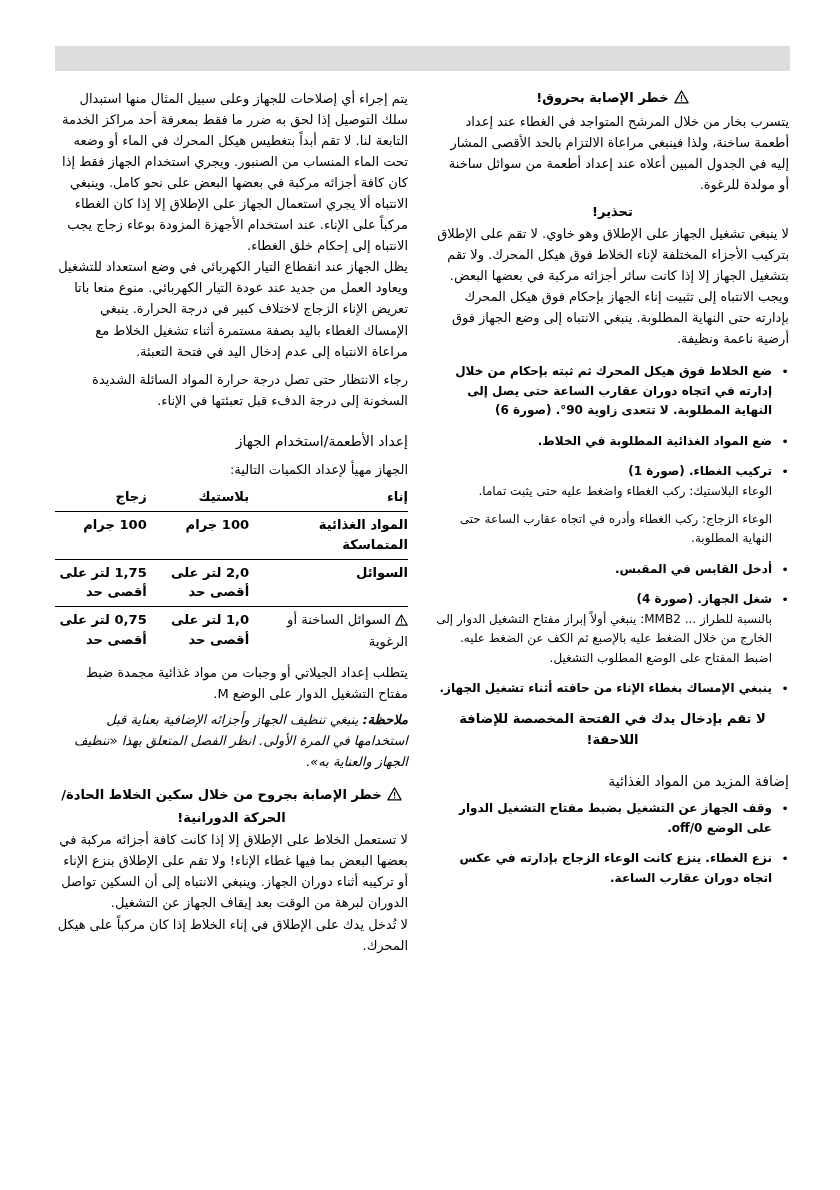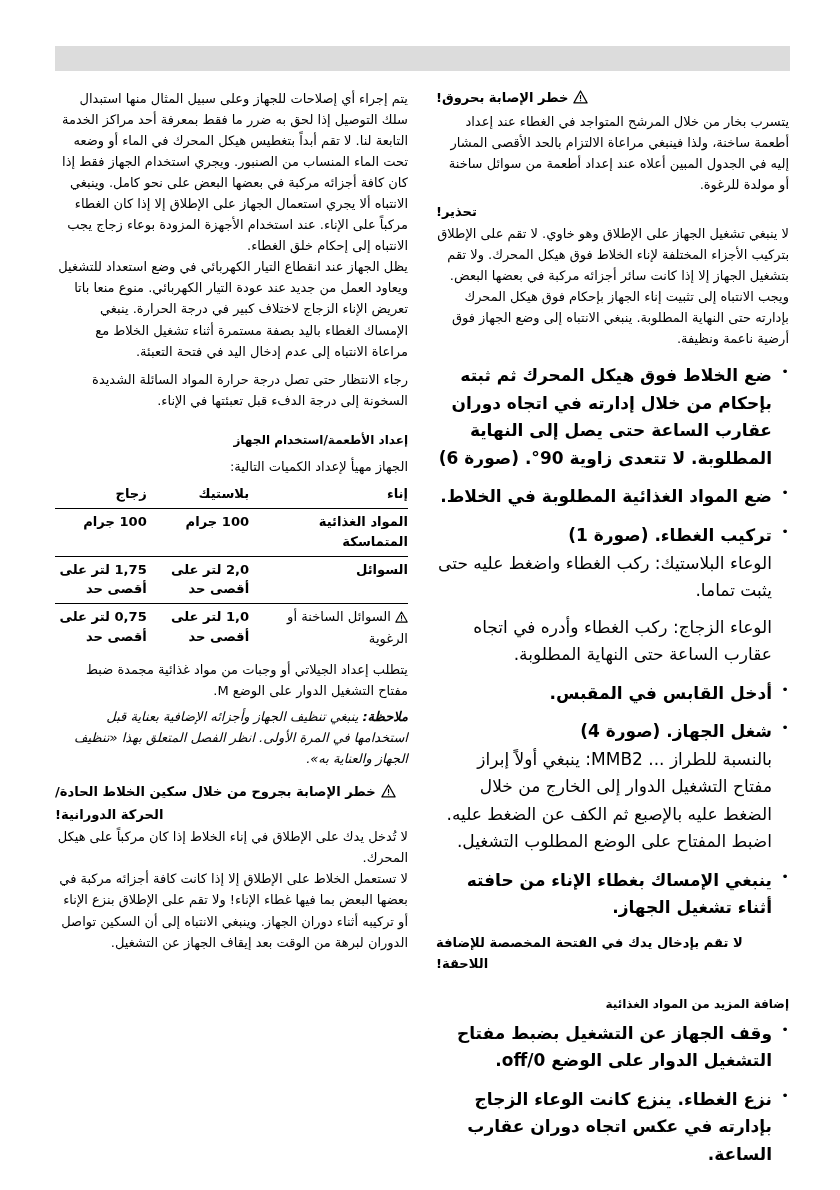--- a/index.html
+++ b/index.html
@@ -47,47 +47,47 @@
   }
   .para {
     margin-bottom: 0px;
   }
   .gap-sm { height: 7px; }
   .gap-md { height: 13px; }
   .gap-lg { height: 20px; }
   .bold { font-weight: bold; }
   h2.section-heading {
     margin: 0;
-    font-size: 12px;
-    font-weight: bold;
+    font-size: 14px;
+    font-weight: normal;
     line-height: 1.5;
     text-align: right;
     color: #000;
   }
   .warn-head {
     font-weight: bold;
     font-size: 13.1px;
     line-height: 1.6;
-    text-align: left;
+    text-align: center;
   }
   .warn-tri {
     display: inline-block;
     vertical-align: -2px;
     margin-left: 5px;
   }
   ul.blist {
     list-style: none;
     margin: 0;
     padding: 0;
   }
   ul.blist > li {
     position: relative;
     padding-right: 17px;
     margin-bottom: 11px;
-    font-size: 17px;
+    font-size: 12px;
     line-height: 1.62;
     text-align: right;
   }
   ul.blist > li::before {
     content: "\2022";
     position: absolute;
     right: 0px;
     top: -1px;
     font-size: 13px;
     line-height: 1.62;
@@ -199,23 +199,23 @@
       <p class="para note-after"><span class="bold">ملاحظة:</span><span> ينبغي تنظيف الجهاز وأجزائه الإضافية بعناية قبل استخدامها في المرة الأولى. انظر الفصل المتعلق بهذا «تنظيف الجهاز والعناية به».</span></p>
 
       <div class="gap-md"></div>
 
       <p class="warn-head"><span class="warn-tri"><svg width="15" height="14" viewBox="0 0 15 14">
               <polygon points="7.5,1.0 14.1,12.9 0.9,12.9" fill="none" stroke="#000" stroke-width="1.2" stroke-linejoin="round"></polygon>
               <rect x="6.95" y="5.1" width="1.15" height="4.1" fill="#000"></rect>
               <rect x="6.95" y="10.1" width="1.15" height="1.15" fill="#000"></rect>
             </svg></span><span>خطر الإصابة بجروح من خلال سكين الخلاط الحادة/الحركة الدورانية!</span></p>
 
+      <p class="para">لا تستعمل الخلاط على الإطلاق إلا إذا كانت كافة أجزائه مركبة في بعضها البعض بما فيها غطاء الإناء! ولا تقم على الإطلاق بنزع الإناء أو تركيبه أثناء دوران الجهاز. وينبغي الانتباه إلى أن السكين تواصل الدوران لبرهة من الوقت بعد إيقاف الجهاز عن التشغيل.</p>
+
       <p class="para">لا تُدخل يدك على الإطلاق في إناء الخلاط إذا كان مركباً على هيكل المحرك.</p>
-
-      <p class="para">لا تستعمل الخلاط على الإطلاق إلا إذا كانت كافة أجزائه مركبة في بعضها البعض بما فيها غطاء الإناء! ولا تقم على الإطلاق بنزع الإناء أو تركيبه أثناء دوران الجهاز. وينبغي الانتباه إلى أن السكين تواصل الدوران لبرهة من الوقت بعد إيقاف الجهاز عن التشغيل.</p>
 
     </div>
 
     <div class="col">
 
       <p class="warn-head"><span class="warn-tri"><svg width="15" height="14" viewBox="0 0 15 14">
               <polygon points="7.5,1.0 14.1,12.9 0.9,12.9" fill="none" stroke="#000" stroke-width="1.2" stroke-linejoin="round"></polygon>
               <rect x="6.95" y="5.1" width="1.15" height="4.1" fill="#000"></rect>
               <rect x="6.95" y="10.1" width="1.15" height="1.15" fill="#000"></rect>
             </svg></span><span>خطر الإصابة بحروق!</span></p>

